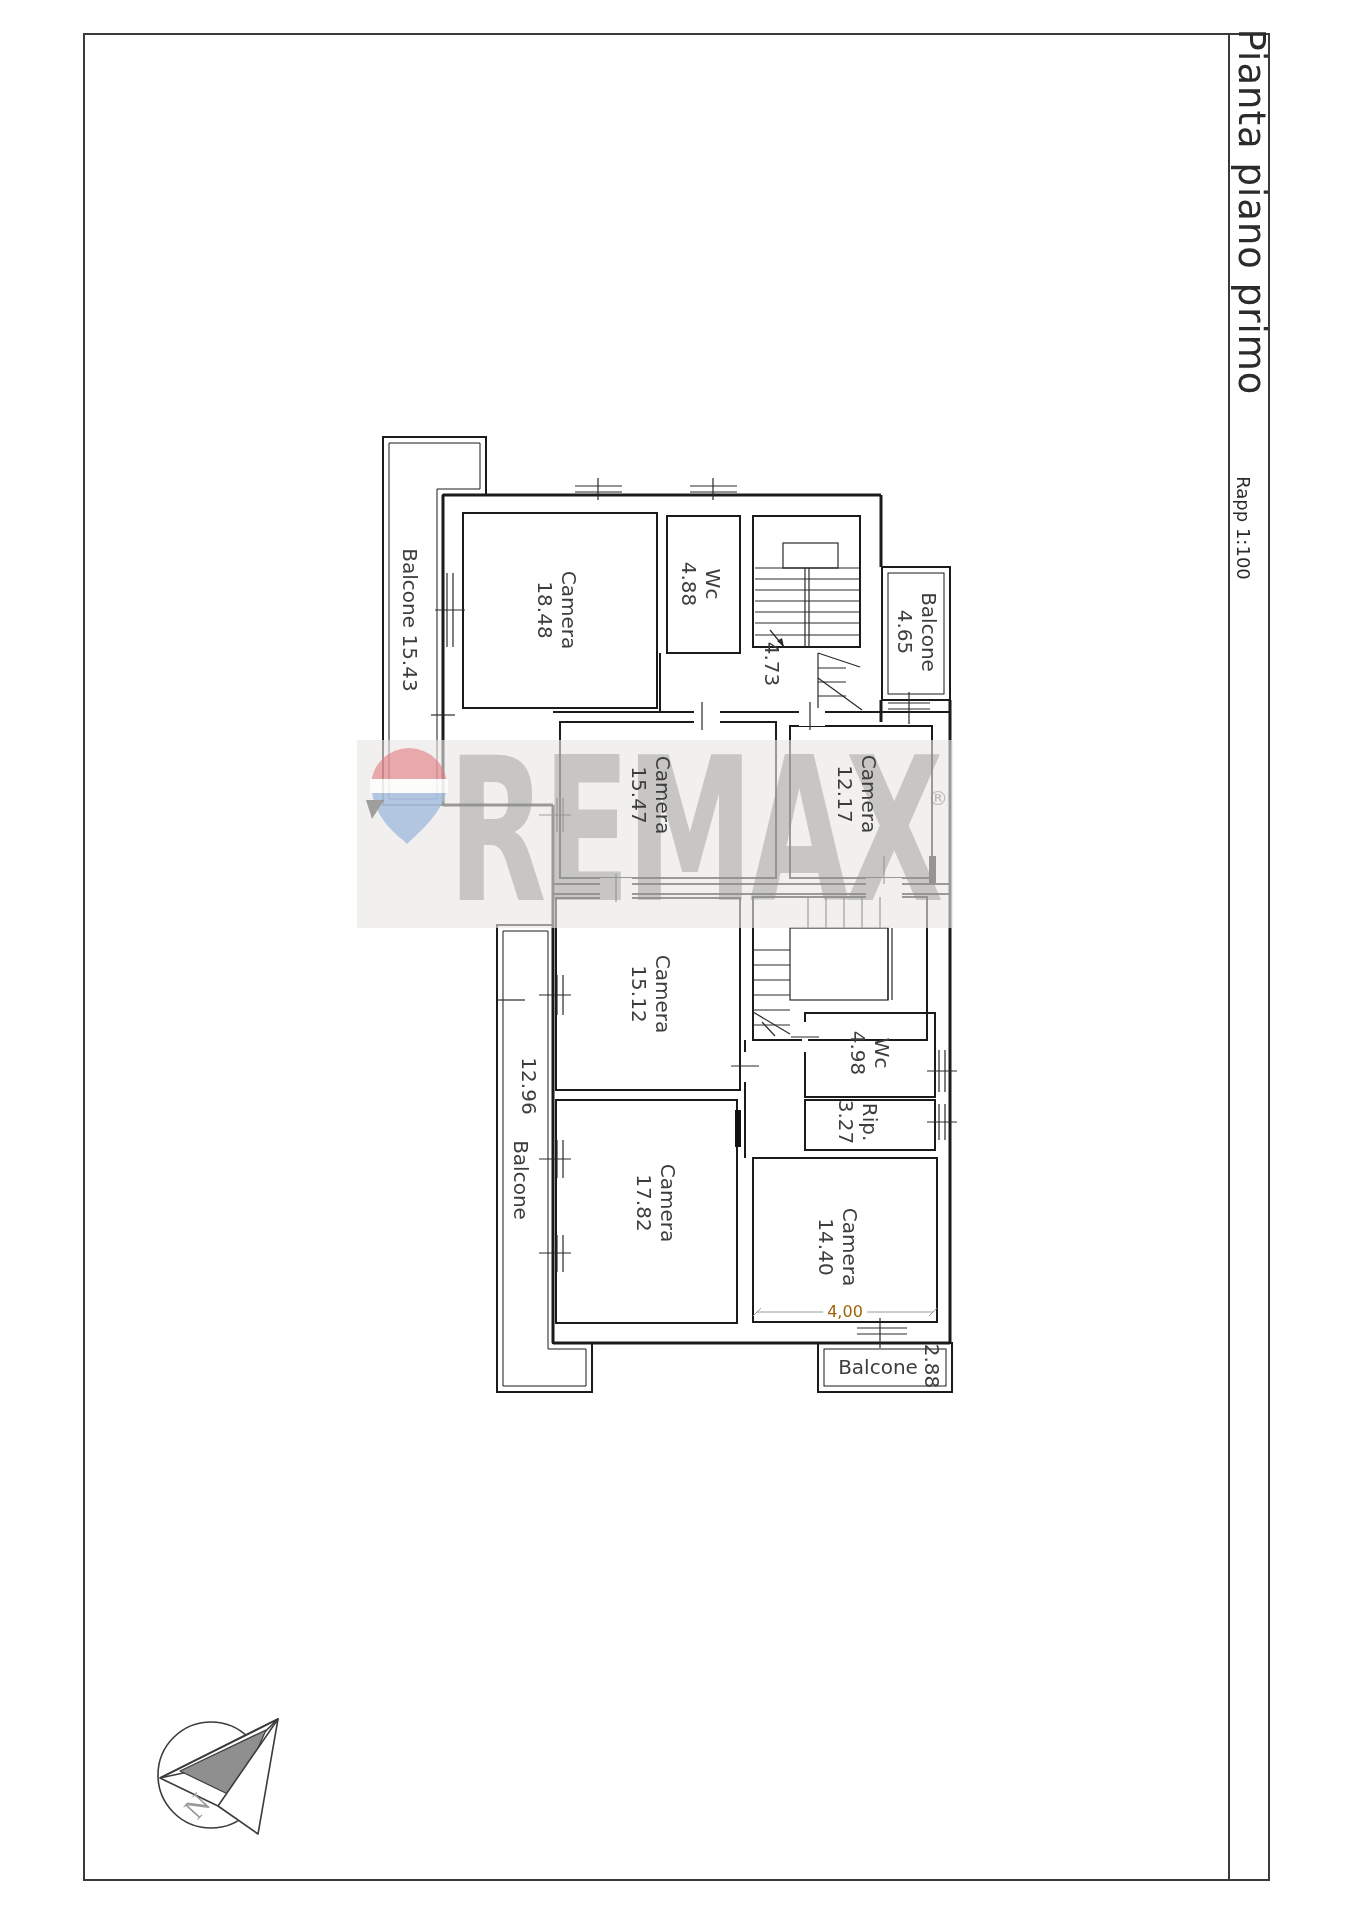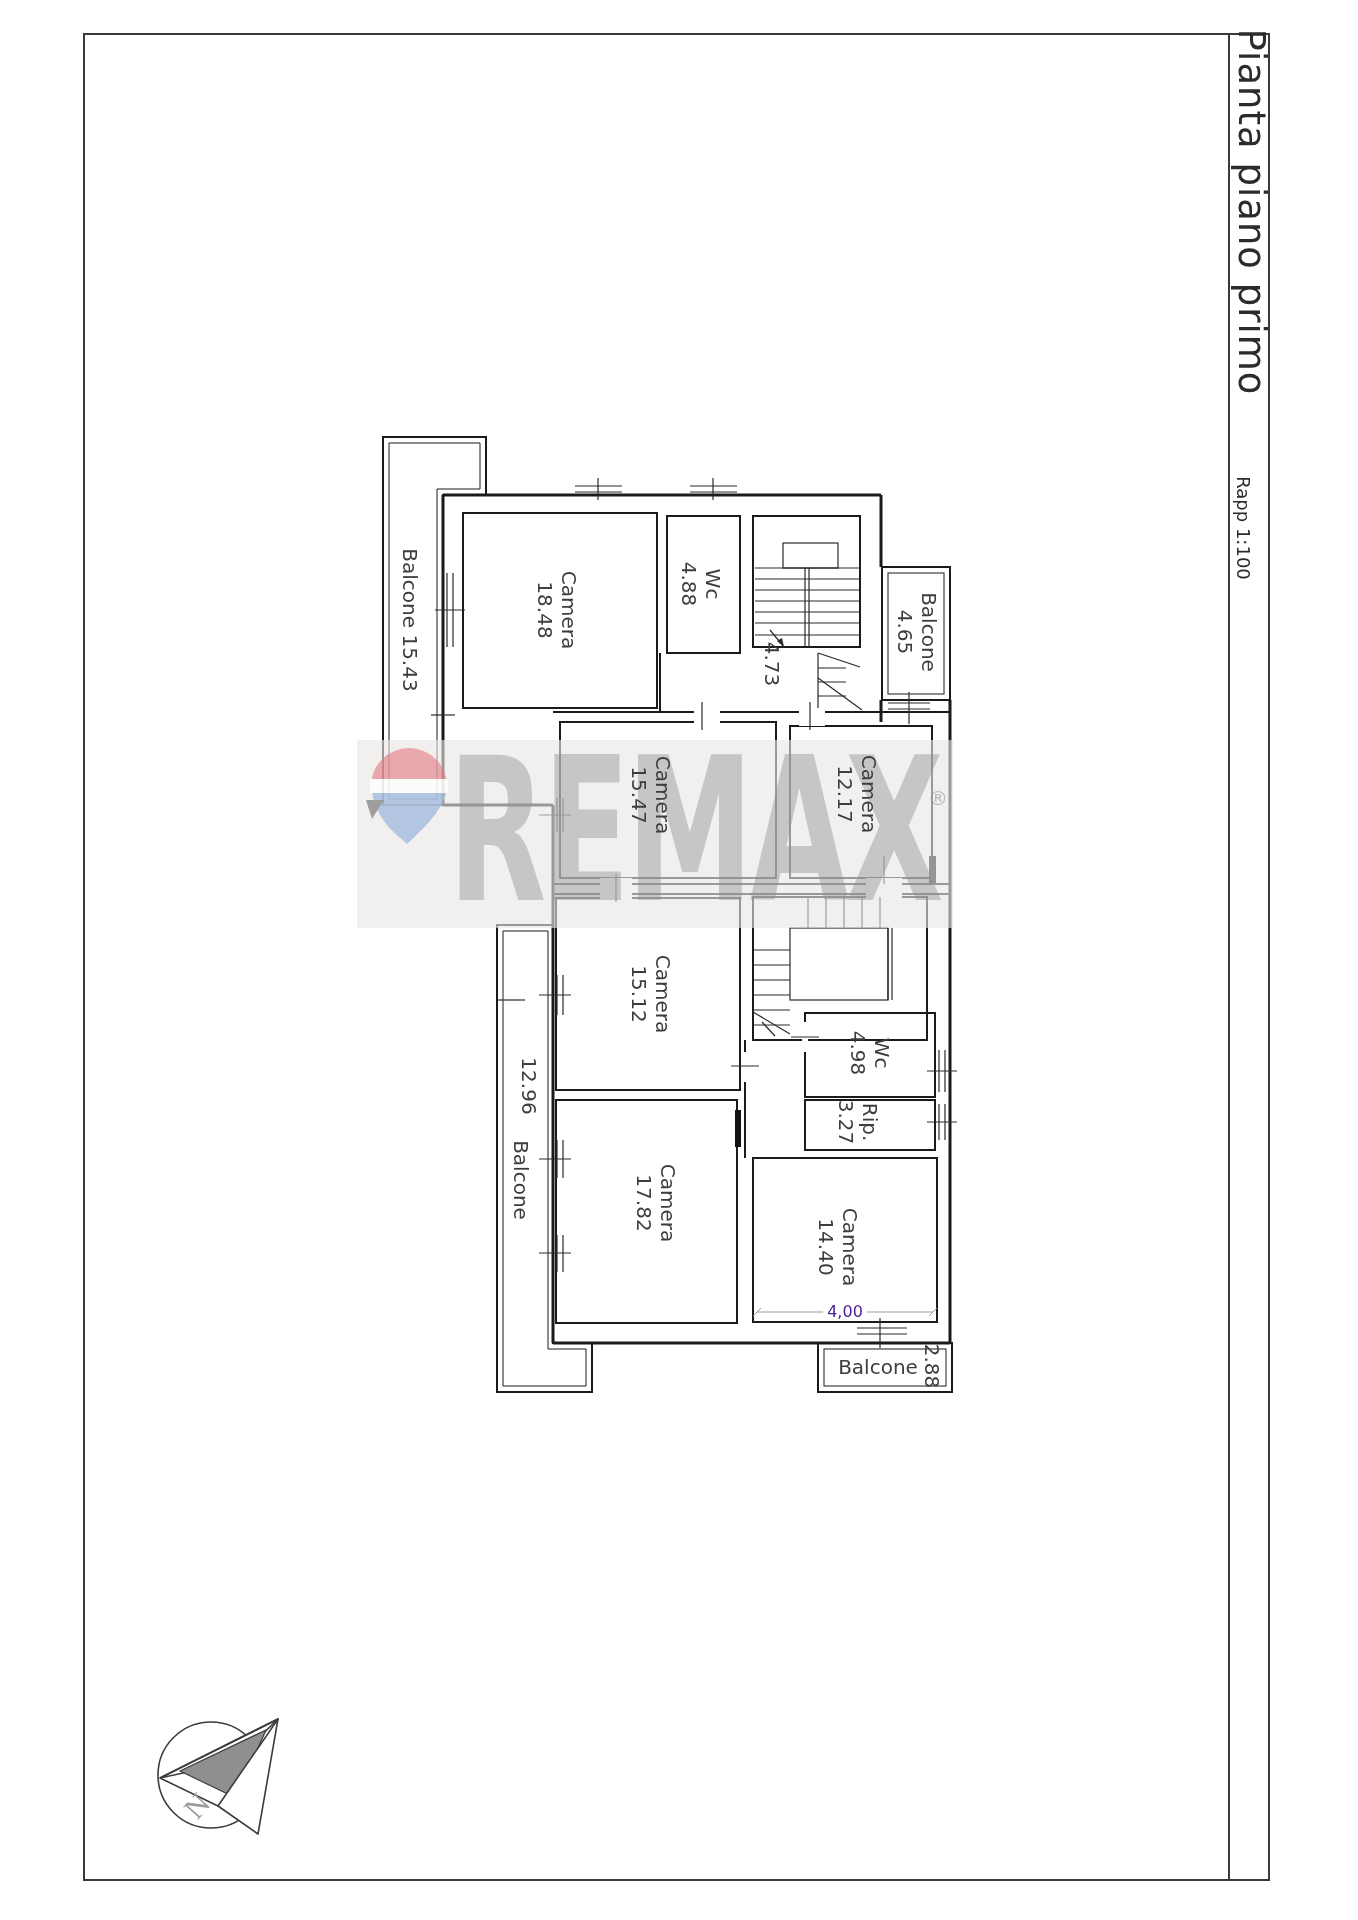--- a/index.html
+++ b/index.html
@@ -14,21 +14,21 @@
                white-space:nowrap;font-size:18px;color:#2b2b2b;}
   svg{position:absolute;left:0;top:0;}
   svg .w{stroke:#1b1b1b;fill:none;}
   svg .thin{stroke:#2a2a2a;fill:none;}
   svg .dim{stroke:#9a9a9a;fill:none;}
   .vlab{position:absolute;transform:translate(-50%,-50%) rotate(90deg);white-space:nowrap;
         text-align:center;font-size:20px;color:#3d3d3d;line-height:1.18;}
   .hlab{position:absolute;transform:translate(-50%,-50%);white-space:nowrap;
         text-align:center;font-size:20px;color:#3d3d3d;}
   .vlab .l{display:block;}
-  .dimlab{position:absolute;transform:translate(-50%,-50%);font-size:16px;color:#4c1d95;
+  .dimlab{position:absolute;transform:translate(-50%,-50%);font-size:16px;color:#a16207;
           background:transparent;padding:0 4px;}
   
   .wm-band{position:absolute;left:357px;top:740px;width:596px;height:188px;
            background:rgba(233,231,227,0.62);}
   .wm-text{position:absolute;left:448px;top:756px;width:520px;height:150px;overflow:visible;
            font-weight:bold;font-size:200px;line-height:150px;letter-spacing:-6px;
            color:rgba(140,140,140,0.42);transform:scaleX(0.64);transform-origin:0 0;
            font-family:"DejaVu Sans","Liberation Sans",sans-serif;}
   .wm-reg{position:absolute;left:928px;top:786px;font-size:20px;color:rgba(150,150,150,0.6);}
   .north-n{position:absolute;left:197px;top:1806px;transform:translate(-50%,-50%) rotate(-48deg);

